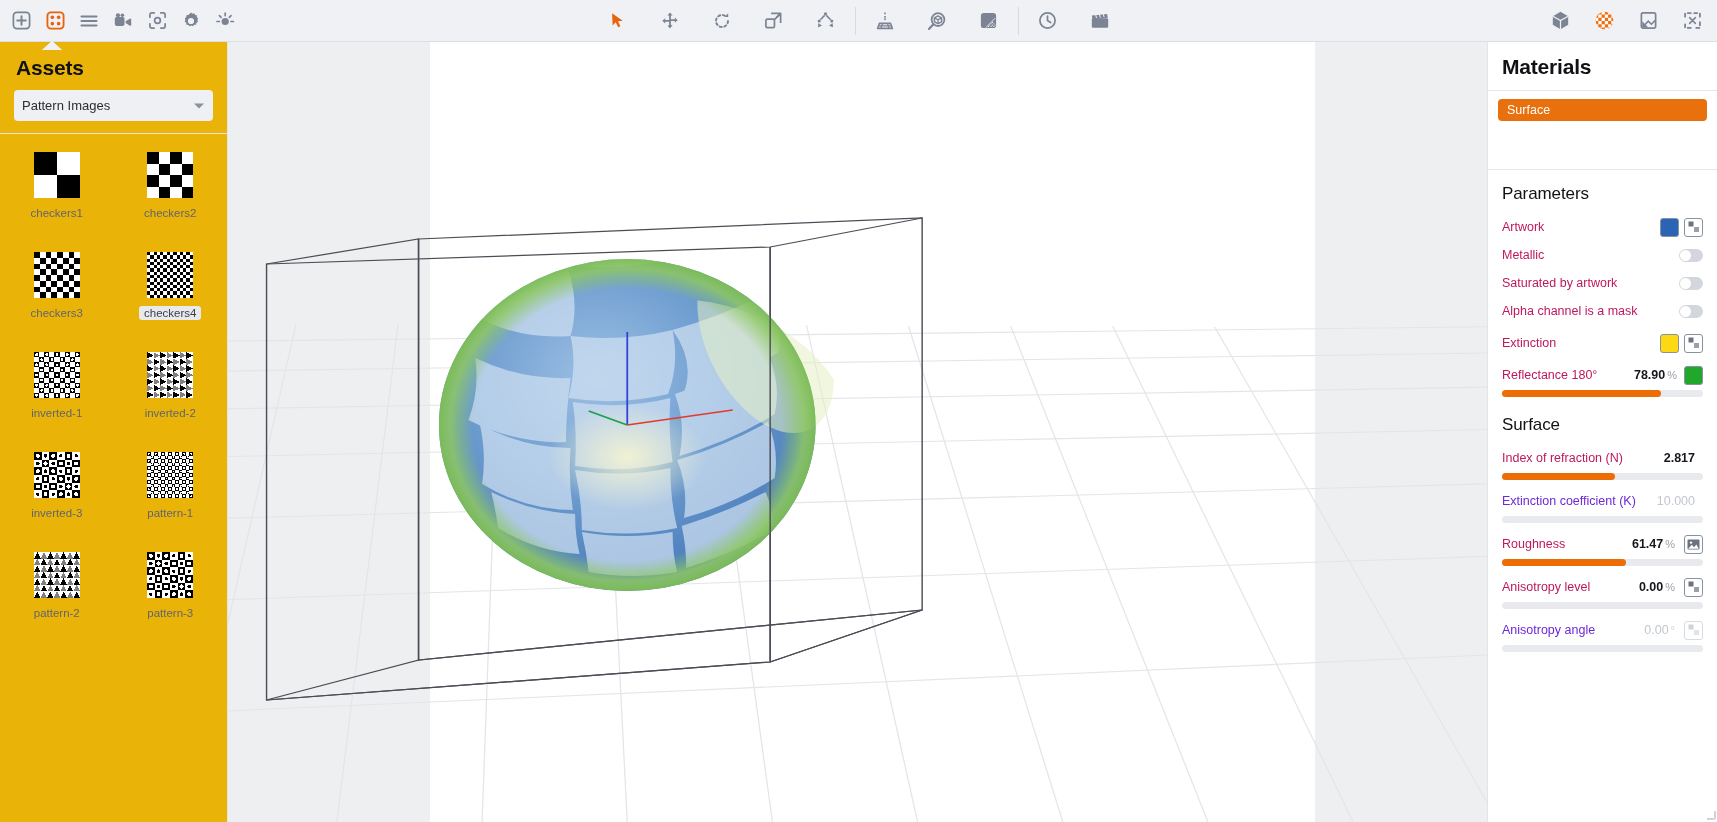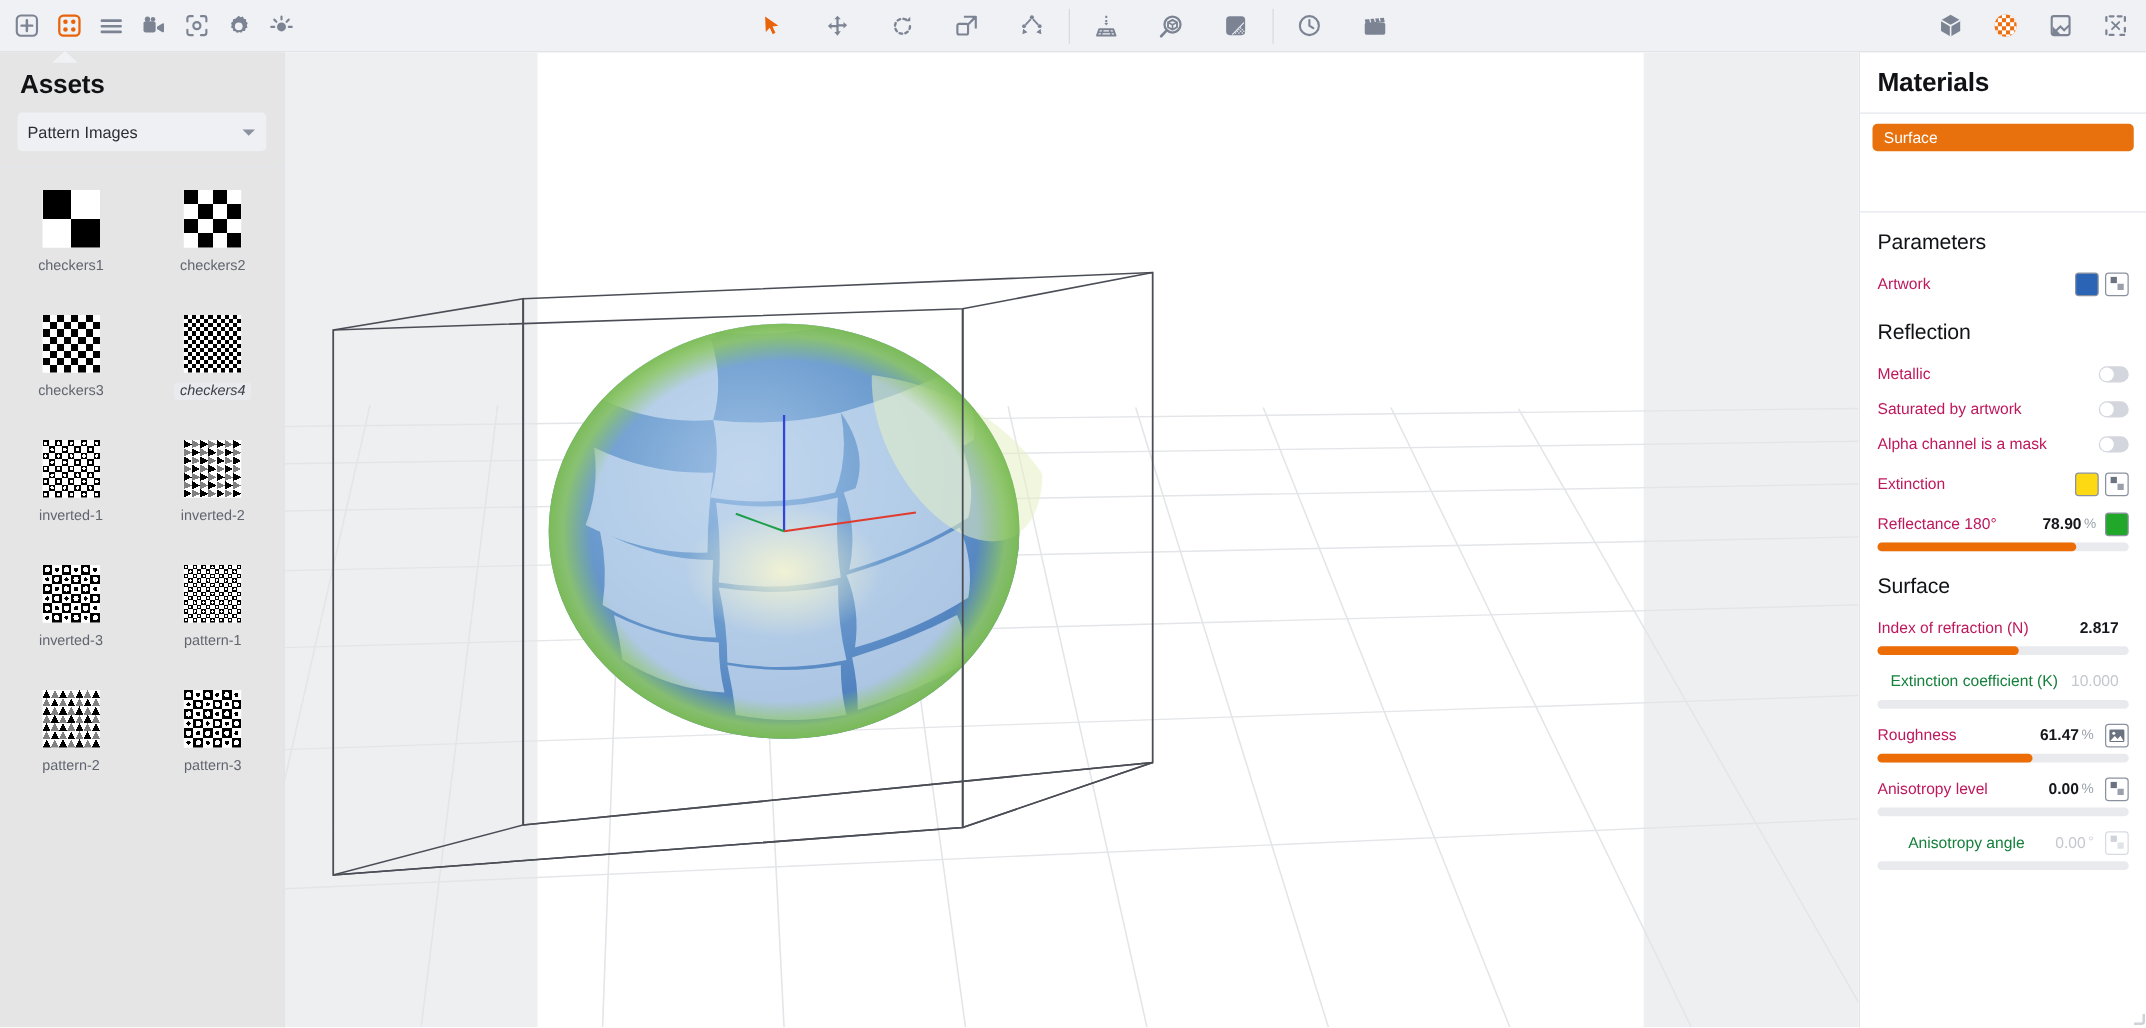--- a/index.html
+++ b/index.html
@@ -38,21 +38,21 @@
     width: 1px; height: 28px; background: #d8dae1; margin: 0 14px;
   }
   .tb-spacer { width: 22px; }
 
   
   .main { flex: 1; display: flex; min-height: 0; position: relative; }
 
   
   .assets-panel {
     width: 228px; min-width: 228px;
-    background: #e5e5e5;
+    background: #eab308;
     border-right: 1px solid #e2e4e9;
     display: flex; flex-direction: column;
     position: relative;
   }
   .panel-caret {
     position: absolute; top: -1px; left: 42px;
     width: 0; height: 0;
     border-left: 10px solid transparent;
     border-right: 10px solid transparent;
     border-bottom: 9px solid #f0f1f5;
@@ -108,21 +108,21 @@
     width: 46px; height: 46px;
     background: #ffffff;
     margin-bottom: 8px;
   }
   .asset-label {
     font-size: 11.5px; color: #60656f;
     padding: 1px 5px; border-radius: 3px;
     white-space: nowrap;
   }
   .asset-cell.selected .asset-label {
-    background: #e9eaee; color: #3a3e47; font-style: italic;
+    background: #e9eaee; color: #3a3e47;
   }
 
   
   .viewport {
     flex: 1; position: relative; overflow: hidden;
     background: #ffffff;
   }
   .vp-band-l { position: absolute; left: 0; top: 0; bottom: 0; width: 202px; background: #eeeff0; }
   .vp-band-r { position: absolute; right: 0; top: 0; bottom: 0; width: 172px; background: #eeeff0; }
   .vp-stage { position: absolute; inset: 0; }
@@ -157,21 +157,21 @@
     padding: 14px 0 10px 0; letter-spacing: -0.1px;
   }
   .row {
     display: flex; align-items: center;
     height: 26px; margin-bottom: 2px;
   }
   .row-label {
     font-size: 12.5px; color: #be185d; flex: 1;
     white-space: nowrap;
   }
-  .row-label.dim { color: #15803d; text-align: center; }
+  .row-label.dim { color: #6d28d9; }
   .row-val {
     font-size: 12.5px; font-weight: bold; color: #15171c;
     margin-right: 2px;
   }
   .row-val.dim { color: #c3c7ce; font-weight: normal; }
   .row-unit { font-size: 11px; color: #9aa0aa; margin-right: 7px; }
   .row-unit.dim { color: #ced1d7; }
 
   
   .toggle {
@@ -1201,21 +1201,20 @@
           <span class="chk-btn">
             <svg width="12" height="12" viewBox="0 0 12 12">
                 <rect x="0.5" y="0.5" width="5" height="5" fill="#6b7280"></rect>
                 <rect x="6" y="6" width="5" height="5" fill="#9aa1ad"></rect>
               </svg>
           </span>
         </div>
       </div>
 
       <div class="sec">
-        <div class="sec-head">Reflection</div>
 
         <div class="row">
           <span class="row-label">Metallic</span>
           <span class="toggle">
               <span class="knob"></span>
             </span>
         </div>
         <div class="row">
           <span class="row-label">Saturated by artwork</span>
           <span class="toggle">

